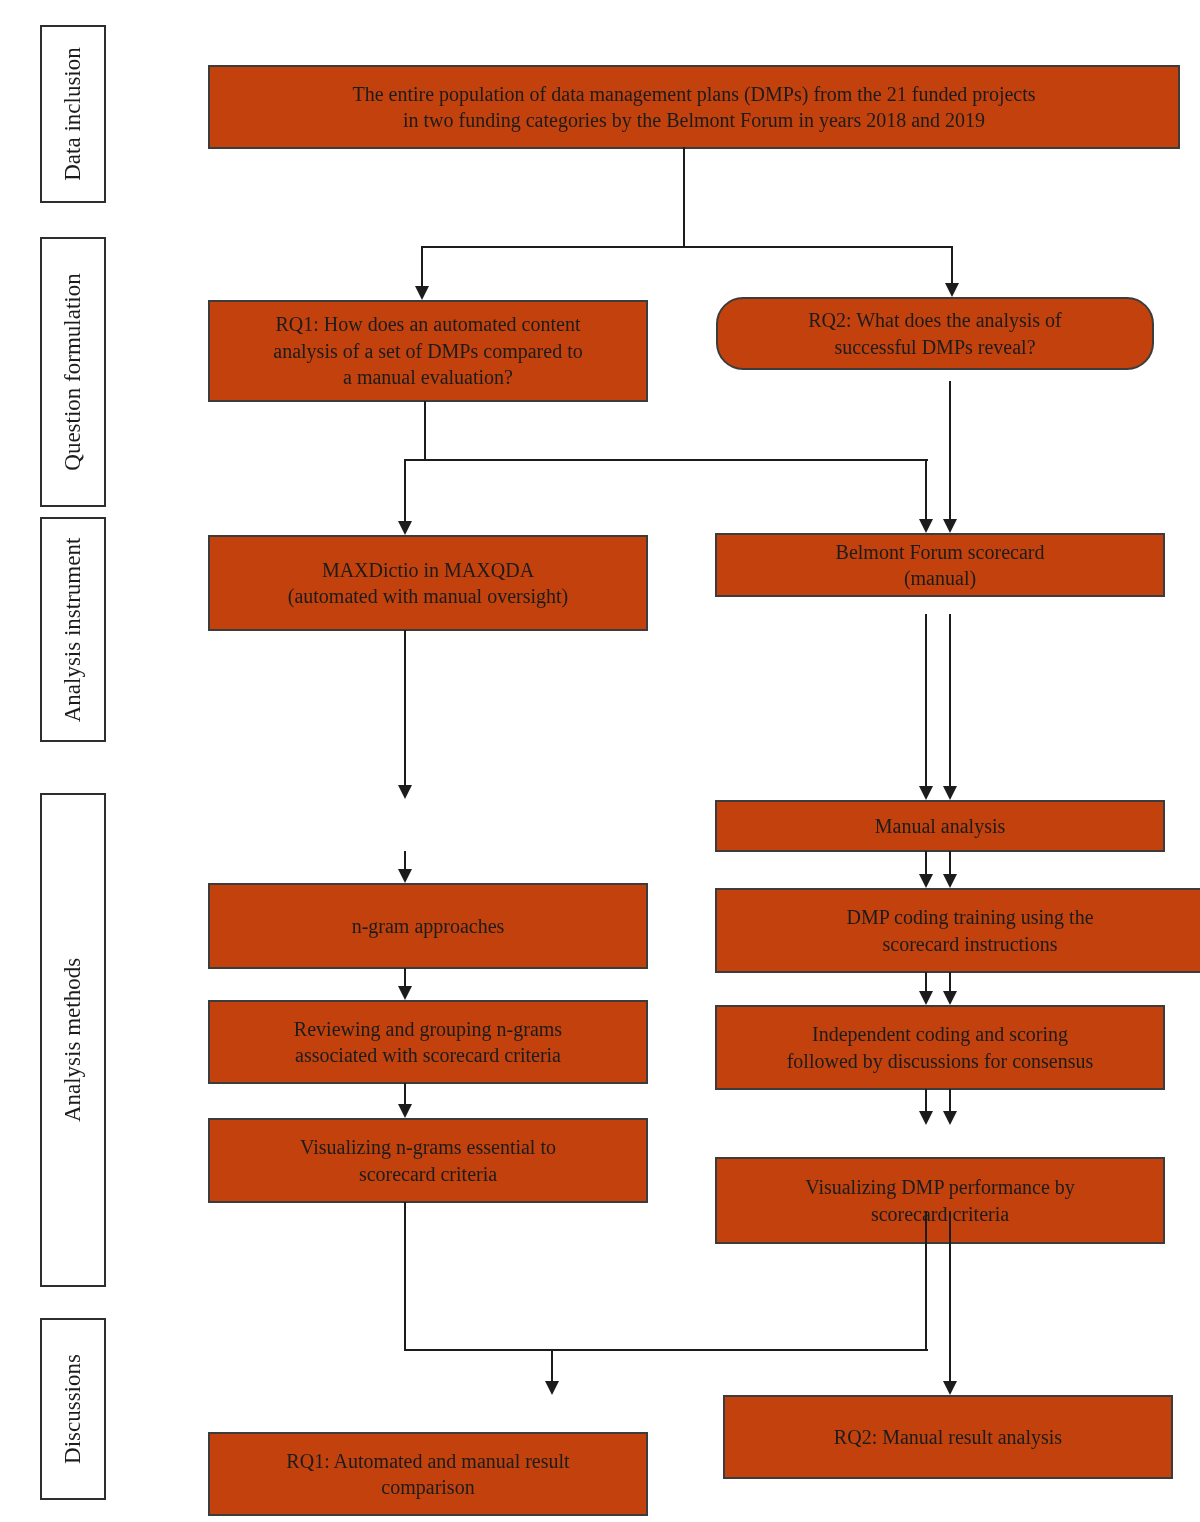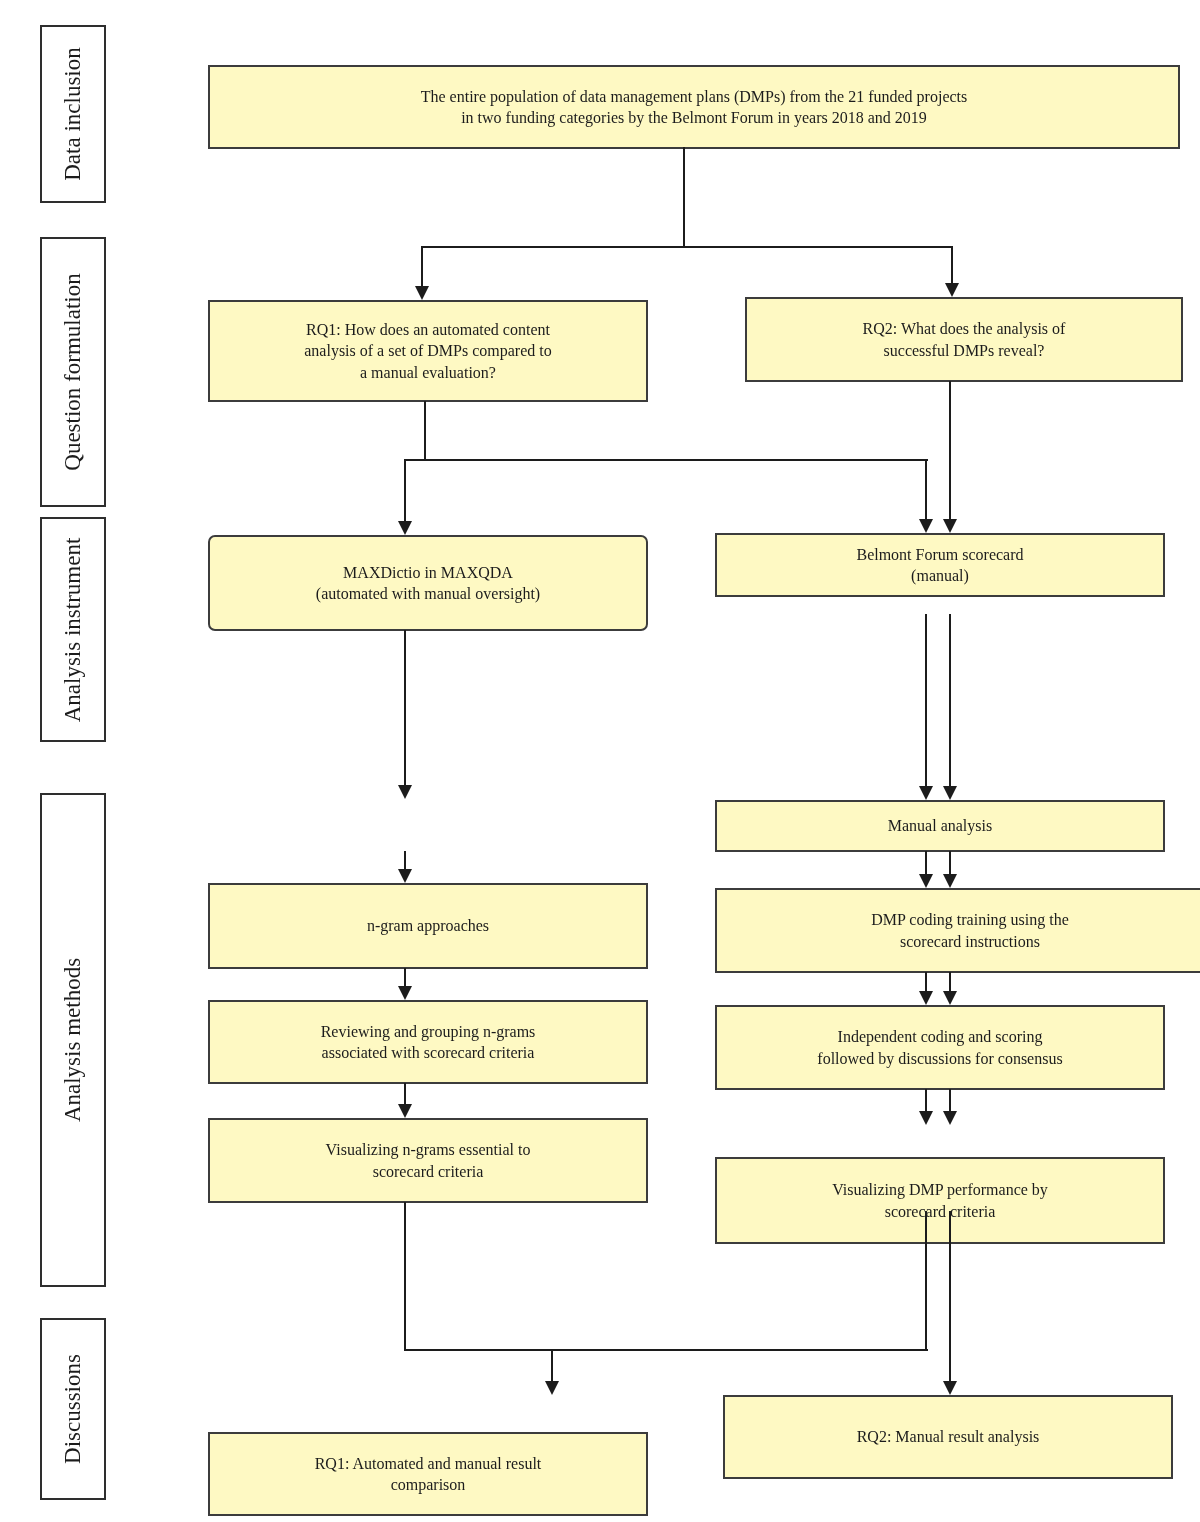--- a/index.html
+++ b/index.html
@@ -9,26 +9,26 @@
     height:1522px;
     background:#ffffff;
     font-family:"Liberation Serif","DejaVu Serif",serif;
     color:#1c1c1c;
     overflow:hidden;
   }
   .box{
     position:absolute;
     box-sizing:border-box;
     border:2px solid #3c3c3c;
-    background:#fef9c3;
+    background:#c2410c;
     display:flex;
     align-items:center;
     justify-content:center;
     text-align:center;
-    font-size:16px;
+    font-size:20px;
     line-height:1.32;
     padding:12px 16px;
   }
   .pre{white-space:pre-line;}
   .sidebox{
     position:absolute;
     box-sizing:border-box;
     left:40px;
     width:66px;
     border:2px solid #2e2e2e;
@@ -75,26 +75,26 @@
   <div class="box" style="left:208px;top:65px;width:972px;height:84px;">
     <span class="pre">The entire population of data management plans (DMPs) from the 21 funded projects
 in two funding categories by the Belmont Forum in years 2018 and 2019</span>
   </div>
 
   <div class="box" style="left:208px;top:300px;width:440px;height:102px;">
     <span class="pre">RQ1: How does an automated content
 analysis of a set of DMPs compared to
 a manual evaluation?</span>
   </div>
-  <div class="box" style="left:745px;top:297px;width:438px;height:85px;">
+  <div class="box" style="left:716px;top:297px;width:438px;height:73px;border-radius:27px;">
     <span class="pre">RQ2: What does the analysis of
 successful DMPs reveal?</span>
   </div>
 
-  <div class="box" style="left:208px;top:535px;width:440px;height:96px;border-radius:7px;">
+  <div class="box" style="left:208px;top:535px;width:440px;height:96px;">
     <span class="pre">MAXDictio in MAXQDA
 (automated with manual oversight)</span>
   </div>
   <div class="box" style="left:715px;top:533px;width:450px;height:64px;">
     <span class="pre">Belmont Forum scorecard
 (manual)</span>
   </div>
 
   <div class="box" style="left:715px;top:800px;width:450px;height:52px;">
     <span class="pre">Manual analysis</span>

